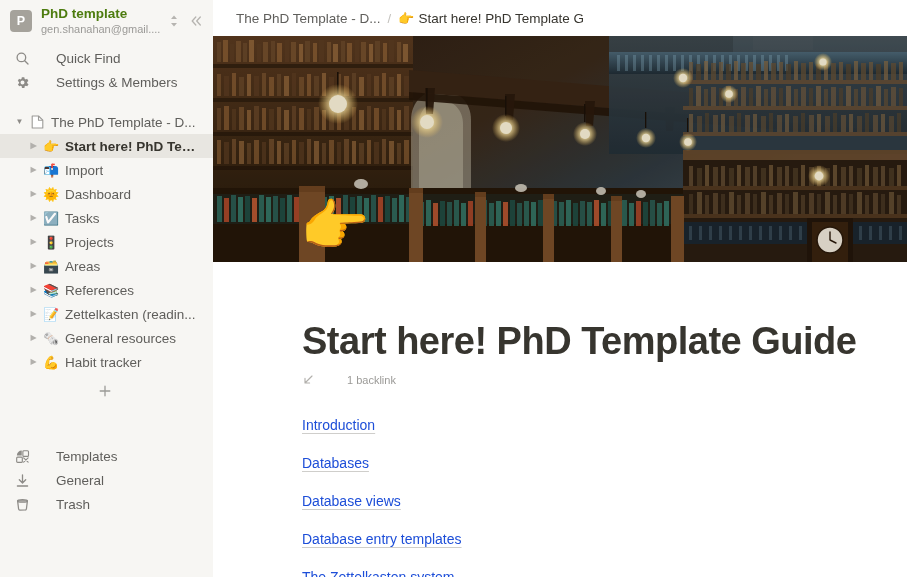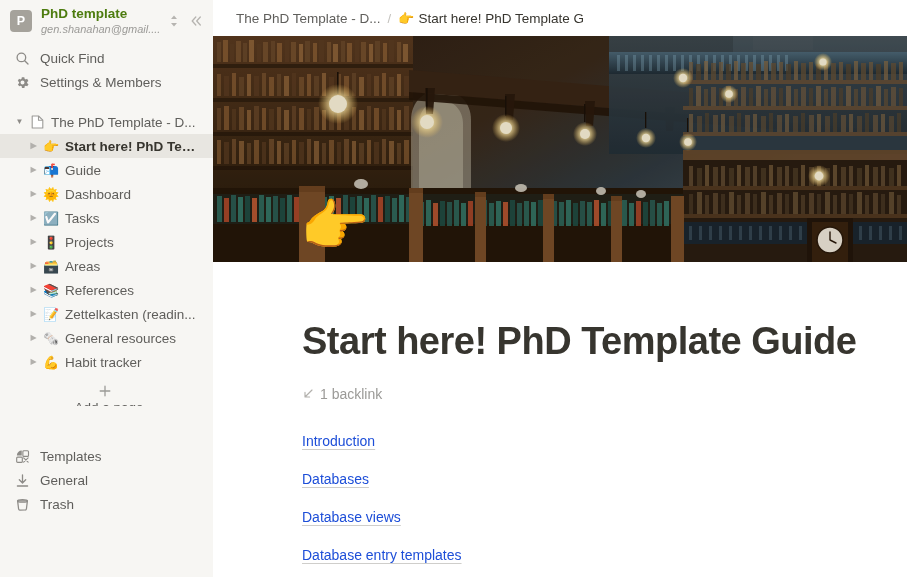--- a/index.html
+++ b/index.html
@@ -67,21 +67,20 @@
     text-overflow: ellipsis;
     display: block;
   }
   .ws-email {
     font-size: 11px;
     color: #9b9a97;
     white-space: nowrap;
     overflow: hidden;
     display: block;
     margin-top: 1px;
-    font-style: italic;
   }
   .ws-btn {
     flex: 0 0 auto;
     width: 18px;
     height: 22px;
     display: flex;
     align-items: center;
     justify-content: center;
     color: #b6b4b0;
   }
@@ -92,20 +91,21 @@
   .nav-row {
     display: flex;
     align-items: center;
     height: 24px;
     padding-left: 13px;
     padding-right: 8px;
     cursor: pointer;
     font-size: 13.5px;
     color: #5f5e5b;
     white-space: nowrap;
+    gap: 16px;
   }
   .nav-ico {
     flex: 0 0 18px;
     width: 18px;
     height: 18px;
     display: flex;
     align-items: center;
     justify-content: center;
     color: #8d8b87;
     margin-right: 9px;
@@ -239,25 +239,26 @@
     font-weight: 700;
     color: #37352f;
     letter-spacing: -0.5px;
     line-height: 1.15;
     margin-top: 58px;
   }
 
   .backlink {
     display: flex;
     align-items: center;
-    margin-top: 22px;
-    font-size: 14px;
+    margin-top: 10px;
+    font-size: 11px;
     color: #9b9a97;
     cursor: pointer;
     width: fit-content;
+    gap: 27px;
   }
   .backlink-ico {
     display: flex;
     align-items: center;
     margin-right: 6px;
     color: #b2b0ac;
   }
 
   .link-list { margin-top: 29px; }
   .link-item {
@@ -336,21 +337,21 @@
 
       <div class="tree-row depth1 selected">
         <span class="caret">▶</span>
         <span class="tree-emoji">👉</span>
         <span class="tree-label">Start here! PhD Tem...</span>
       </div>
 
       <div class="tree-row depth1">
         <span class="caret">▶</span>
         <span class="tree-emoji">📬</span>
-        <span class="tree-label">Guide</span>
+        <span class="tree-label">Import</span>
       </div>
 
       <div class="tree-row depth1">
         <span class="caret">▶</span>
         <span class="tree-emoji">🌞</span>
         <span class="tree-label">Dashboard</span>
       </div>
 
       <div class="tree-row depth1">
         <span class="caret">▶</span>

